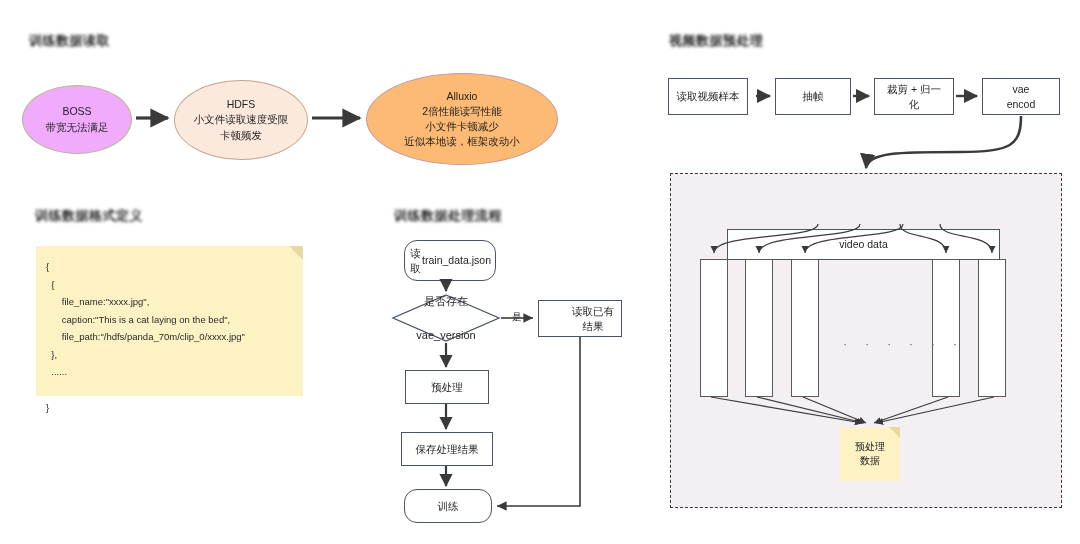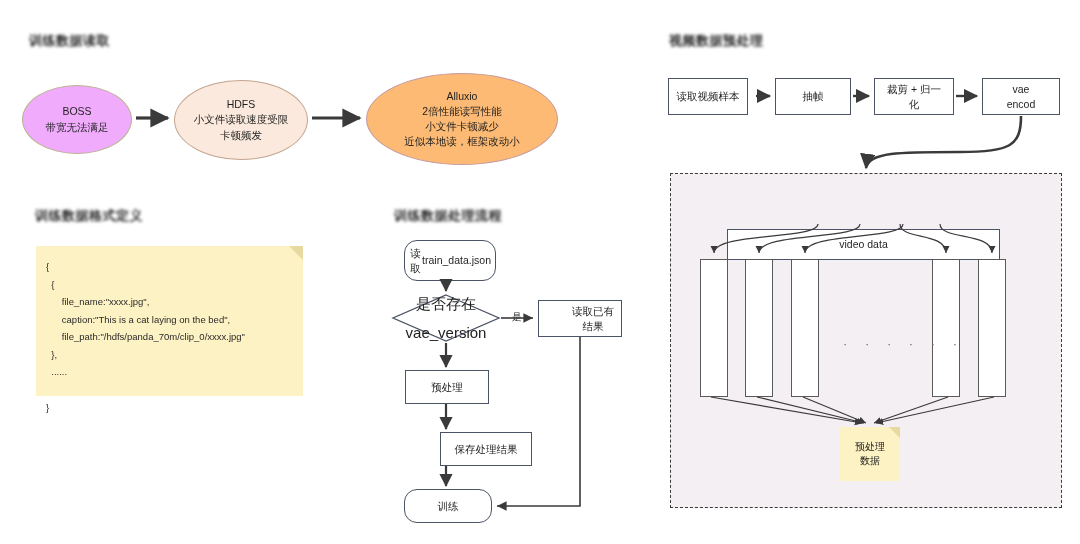--- a/index.html
+++ b/index.html
@@ -84,37 +84,37 @@
 <div class="abs box rbox" style="left:404px;top:240px;width:92px;height:41px;flex-direction:row;">
   <span>读取</span>
   <span>train_data.json</span>
 </div>
 
 <div class="abs" style="left:392px;top:294px;width:108px;height:48px;">
   <svg width="108" height="48" style="position:absolute;left:0;top:0;">
     <polygon points="54,1 107,24 54,47 1,24" fill="#fff" stroke="#4b5464" stroke-width="1.3"></polygon>
   </svg>
   <div style="position:absolute;inset:0;display:flex;flex-direction:column;
-              align-items:center;justify-content:space-between;font-size:15px;line-height:1.3;gap:9px;">
+              align-items:center;justify-content:space-between;font-size:11px;line-height:1.3;gap:9px;">
     <span>是否存在</span>
     <span>vae_version</span>
   </div>
 </div>
 
 <div class="abs yeslbl" style="left:511px;top:311px;">是</div>
 
 <div class="abs box" style="left:538px;top:300px;width:84px;height:37px;padding-left:30px;">
   <span>读取已有结果</span>
 </div>
 
 <div class="abs box" style="left:405px;top:370px;width:84px;height:34px;">
   <span>预处理</span>
 </div>
 
-<div class="abs box" style="left:401px;top:432px;width:92px;height:34px;margin-left:39px;">
+<div class="abs box" style="left:401px;top:432px;width:92px;height:34px;">
   <span>保存处理结果</span>
 </div>
 
 <div class="abs box rbox" style="left:404px;top:489px;width:88px;height:34px;">
   <span>训练</span>
 </div>
 
 <svg width="1080" height="544" style="pointer-events:none;">
   <line x1="446" y1="281" x2="446" y2="291" stroke="#3a3a3a" stroke-width="2.2" marker-end="url(#ahThick)"></line>
   <line x1="501" y1="318" x2="533" y2="318" stroke="#3a3a3a" stroke-width="1.6" marker-end="url(#ahThin)"></line>

